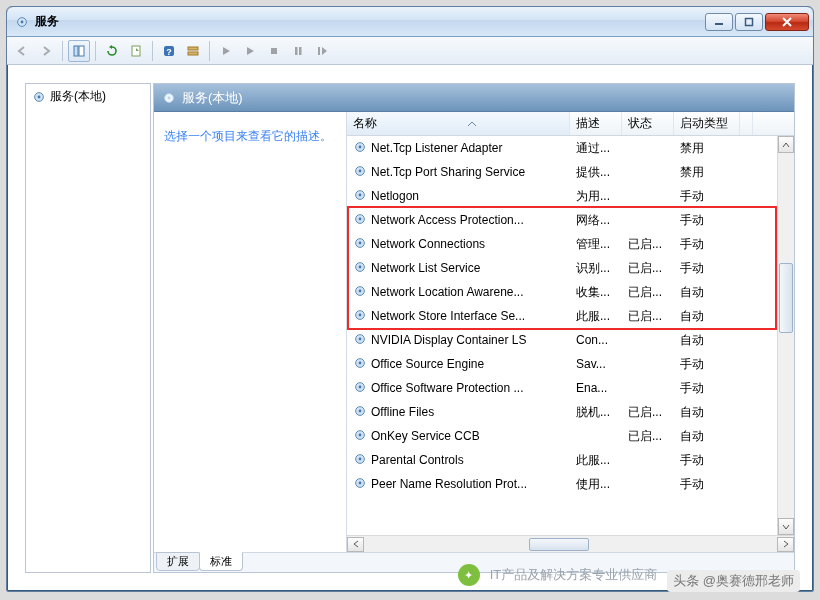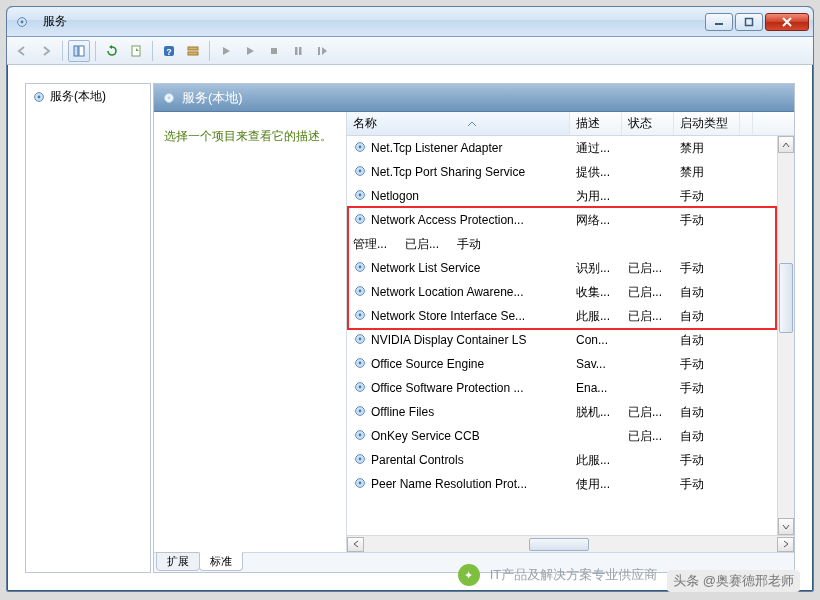--- a/index.html
+++ b/index.html
@@ -1,21 +1,21 @@
 <!DOCTYPE html>
 <html><head>
 <meta charset="utf-8">
 <style>
   * { box-sizing: border-box; margin: 0; padding: 0; font-family: "Microsoft YaHei", "Segoe UI", Tahoma, sans-serif; }
   body { background: #dcdcdc; width: 820px; height: 600px; overflow: hidden; position: relative; }
 
   .window { position: absolute; left: 6px; top: 6px; width: 808px; height: 586px; background: #fff; border: 1px solid #5f7ea0; border-radius: 6px 6px 2px 2px; box-shadow: 0 0 0 1px #365a7d inset; display: flex; flex-direction: column; }
 
   .titlebar { height: 30px; background: linear-gradient(#eaf2fb,#d4e4f6 45%,#c3d8ef 46%,#d9e8f8); border-bottom: 1px solid #7a9ec4; border-radius: 6px 6px 0 0; display: flex; align-items: center; padding: 0 4px 0 8px; }
-  .titlebar .title { font-size: 12px; color: #000; margin-left: 14px; flex: 1; }
+  .titlebar .title { font-size: 12px; color: #000; margin-left: 6px; flex: 1; font-weight: bold; }
   .winbtns { display: flex; gap: 2px; }
   .winbtn { width: 28px; height: 18px; border: 1px solid #6f8ba8; border-radius: 3px; display: flex; align-items: center; justify-content: center; background: linear-gradient(#f5f9fe,#d3e3f3); }
   .winbtn.close { background: linear-gradient(#f08b7a,#d1442a 48%,#b82a12 52%,#d24a30); border-color: #8a2412; width: 44px; }
   .winbtn svg { display:block; }
 
   .menubar { height: 22px; background: linear-gradient(#fbfdff,#eef4fb); border-bottom: 1px solid #cdd9e6; display: flex; align-items: center; padding: 0 6px; font-size: 12px; color: #000; }
   .menubar .item { padding: 2px 8px; }
 
   .toolbar { height: 28px; background: linear-gradient(#f7fafd,#e5edf6); border-bottom: 1px solid #b9c7d8; display: flex; align-items: center; padding: 0 4px; gap: 2px; }
   .tbtn { width: 22px; height: 22px; display: flex; align-items: center; justify-content: center; border: 1px solid transparent; border-radius: 2px; }
@@ -23,21 +23,21 @@
   .tsep { width: 1px; height: 20px; background: #bcc9d8; margin: 0 3px; }
   .tbtn.dis { opacity: .45; }
 
   .body { flex: 1; display: flex; padding: 18px; gap: 2px; }
   .left { width: 126px; border: 1px solid #bac6d5; background: #fff; }
   .left .node { display: flex; align-items: center; gap: 4px; padding: 4px 6px; font-size: 12px; }
 
   .right { flex: 1; display: flex; flex-direction: column; border: 1px solid #bac6d5; }
   .panehead { height: 28px; background: linear-gradient(#a6c1dc,#6d94bb); border-bottom: 1px solid #5a7ea3; color: #fff; display: flex; align-items: center; padding: 0 8px; font-size: 13px; gap: 6px; }
   .panebody { flex: 1; display: flex; background: #fff; position: relative; }
-  .info { width: 192px; padding: 14px 10px; font-size: 12px; color: #4d7c0f; line-height: 1.7; }
+  .info { width: 192px; padding: 14px 10px; font-size: 12px; color: #3b82f6; line-height: 1.7; }
   .listwrap { flex: 1; border-left: 1px solid #d4dbe4; display: flex; flex-direction: column; position: relative; }
   .cols { height: 24px; background: linear-gradient(#fdfefe,#eef3f8); border-bottom: 1px solid #d0d8e2; display: flex; font-size: 12px; }
   .col { border-right: 1px solid #e1e7ee; display: flex; align-items: center; padding: 0 6px; overflow: hidden; white-space: nowrap; text-align: center; }
   .col.sort { background: linear-gradient(#f4f9fe,#e1ecf7); }
   .rows { flex: 1; overflow: hidden; font-size: 12px; position: relative; }
   .row { display: flex; height: 24px; align-items: center; }
   .cell { padding: 0 6px; overflow: hidden; white-space: nowrap; text-overflow: ellipsis; }
   .c-name { width: 223px; display: flex; align-items: center; gap: 4px;}
   .c-desc { width: 52px; }
   .c-stat { width: 52px; }
@@ -252,20 +252,27 @@
                       <circle cx="8" cy="8" r="1.6" fill="#4a7bab"></circle>
                     </svg></span>
                   <span>Network Access Protection...</span>
                 </div>
                 <div class="cell c-desc">网络...</div>
                 <div class="cell c-stat"></div>
                 <div class="cell c-start">手动</div>
                 <div class="cell c-last"></div>
               </div>
               <div class="row">
+                <div class="cell c-name">
+                  <span><svg width="14" height="14" viewBox="0 0 16 16">
+                      <circle cx="8" cy="8" r="5" fill="#cfe3f5" stroke="#4a7bab"></circle>
+                      <circle cx="8" cy="8" r="1.6" fill="#4a7bab"></circle>
+                    </svg></span>
+                  <span>Network Connections</span>
+                </div>
                 <div class="cell c-desc">管理...</div>
                 <div class="cell c-stat">已启...</div>
                 <div class="cell c-start">手动</div>
                 <div class="cell c-last"></div>
               </div>
               <div class="row">
                 <div class="cell c-name">
                   <span><svg width="14" height="14" viewBox="0 0 16 16">
                       <circle cx="8" cy="8" r="5" fill="#cfe3f5" stroke="#4a7bab"></circle>
                       <circle cx="8" cy="8" r="1.6" fill="#4a7bab"></circle>

